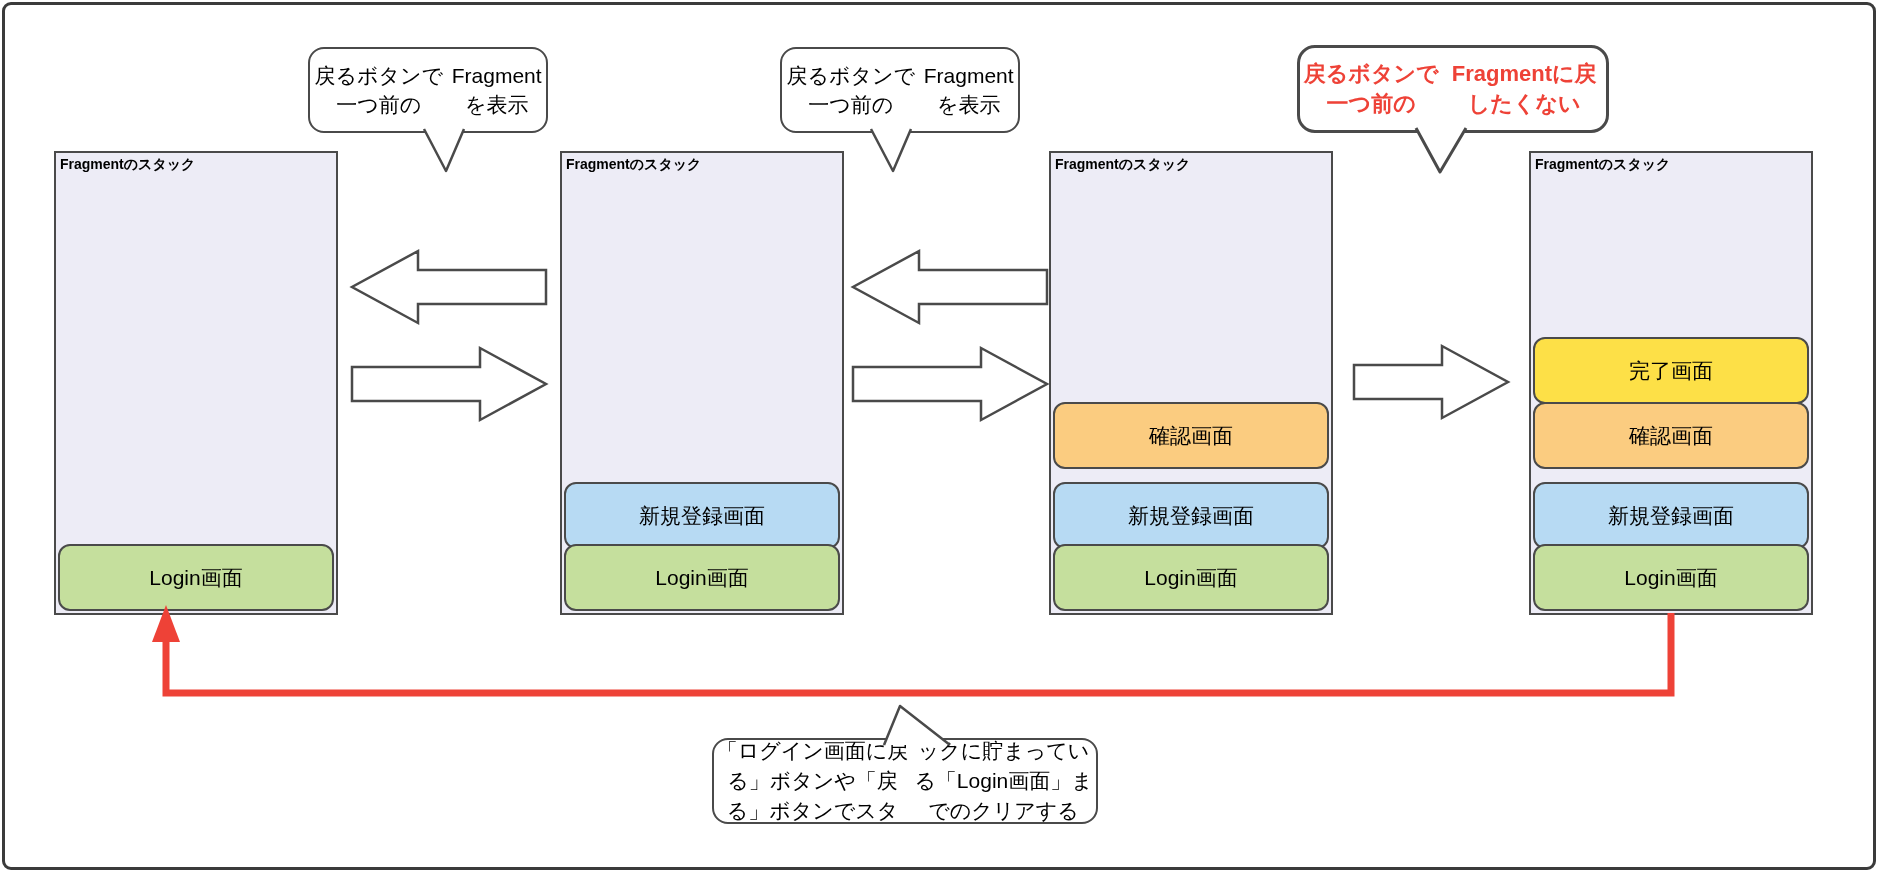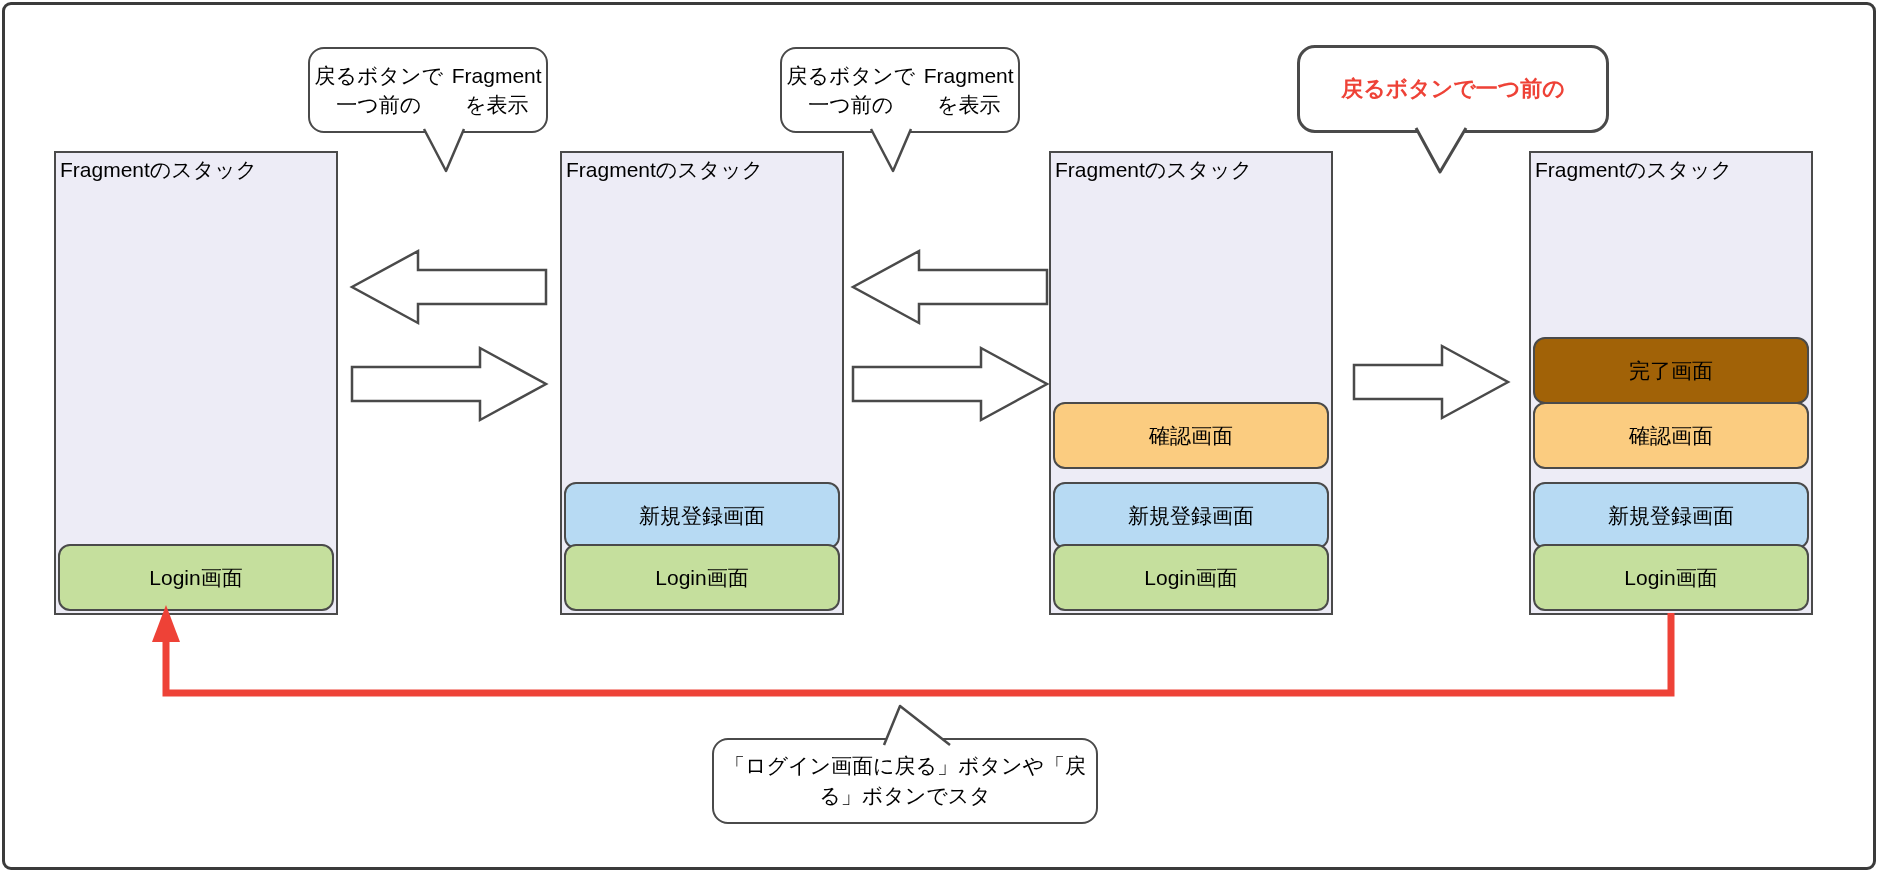--- a/index.html
+++ b/index.html
@@ -22,21 +22,21 @@
     background:var(--stack-bg,#edecf6);
     border:2px solid var(--line,#4a4a4a);
     box-sizing:border-box;
   }
   .stack.s1{left:54px}
   .stack.s2{left:560px}
   .stack.s3{left:1049px}
   .stack.s4{left:1529px}
   .stack-title{
     position:absolute;left:4px;top:3px;
-    font-size:21px;color:#000;white-space:nowrap;
+    font-size:14px;color:#000;white-space:nowrap;font-weight:bold;
   }
   .item{
     position:absolute;left:2px;width:276px;height:67px;
     border:2px solid var(--line,#4a4a4a);
     border-radius:12px;
     box-sizing:border-box;
     display:flex;align-items:center;justify-content:center;
     font-size:21px;color:#000;
   }
   .item.pos-1{bottom:2px}
@@ -93,39 +93,41 @@
 
   <div class="stack s3">
     <div class="stack-title">Fragmentのスタック</div>
     <div class="item pos-3" style="background: rgb(251, 204, 128);">確認画面</div>
     <div class="item pos-2" style="background: rgb(183, 218, 243);">新規登録画面</div>
     <div class="item pos-1" style="background: rgb(197, 223, 157);">Login画面</div>
   </div>
 
   <div class="stack s4">
     <div class="stack-title">Fragmentのスタック</div>
-    <div class="item pos-4" style="background: #a16207;">完了画面</div>
+    <div class="item pos-4" style="background: #fde047;">完了画面</div>
     <div class="item pos-3" style="background: rgb(251, 204, 128);">確認画面</div>
     <div class="item pos-2" style="background: rgb(183, 218, 243);">新規登録画面</div>
     <div class="item pos-1" style="background: rgb(197, 223, 157);">Login画面</div>
   </div>
 
   <div class="bubble b1">
     <span>戻るボタンで一つ前の</span>
     <span>Fragmentを表示</span>
   </div>
   <div class="bubble b2">
     <span>戻るボタンで一つ前の</span>
     <span>Fragmentを表示</span>
   </div>
   <div class="bubble b3">
     <span>戻るボタンで一つ前の</span>
+    <span>Fragmentに戻したくない</span>
   </div>
   <div class="bubble b4">
     <span>「ログイン画面に戻る」ボタンや「戻る」ボタンでスタ</span>
+    <span>ックに貯まっている「Login画面」までのクリアする</span>
   </div>
 
   <svg class="overlay" width="1878" height="872" viewBox="0 0 1878 872">
 
     <path class="hollow-arrow" d="M 546 270 H 418 V 251 L 352 287 L 418 323 V 304 H 546 Z"></path>
     <path class="hollow-arrow" d="M 352 367 H 480 V 348 L 546 384 L 480 420 V 401 H 352 Z"></path>
 
     <path class="hollow-arrow" d="M 1047 270 H 919 V 251 L 853 287 L 919 323 V 304 H 1047 Z"></path>
     <path class="hollow-arrow" d="M 853 367 H 981 V 348 L 1047 384 L 981 420 V 401 H 853 Z"></path>
 

